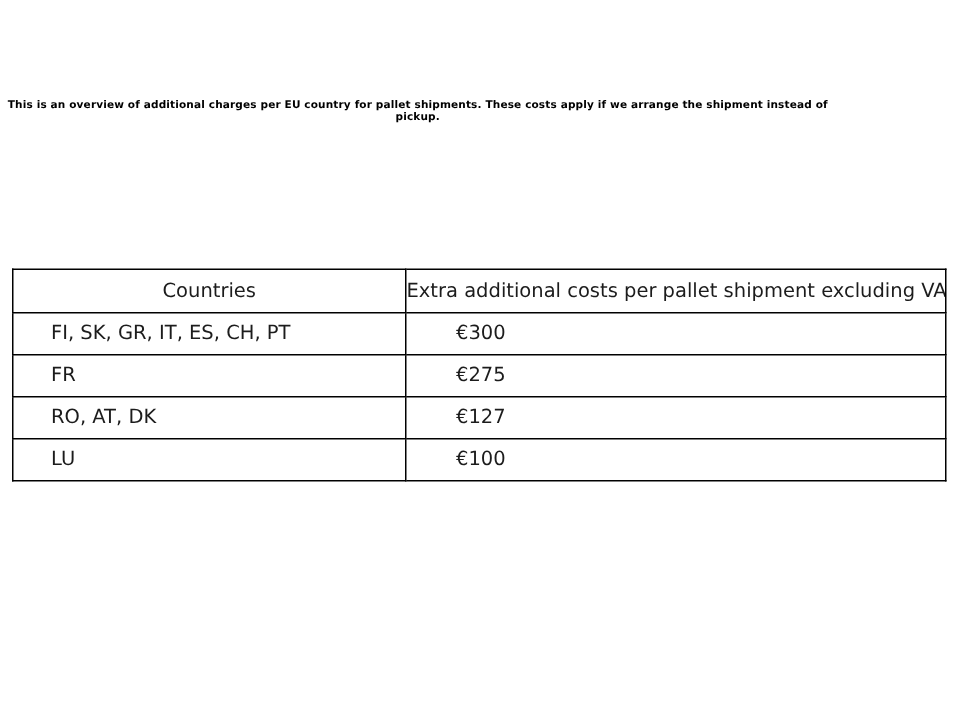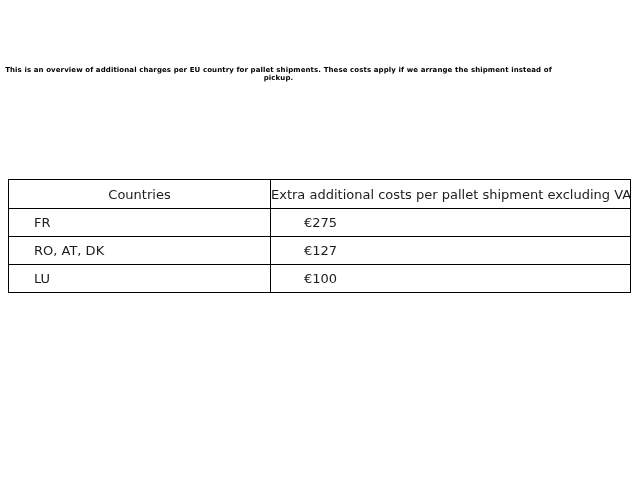--- a/index.html
+++ b/index.html
@@ -59,20 +59,24 @@
     <col class="c2">
   </colgroup>
   <thead>
     <tr>
       <th>Countries</th>
       <th>Extra additional costs per pallet shipment excluding VAT</th>
     </tr>
   </thead>
   <tbody id="table-body">
       <tr>
+        <td class="col-countries">FI, SK, GR, IT, ES, CH, PT</td>
+        <td class="col-cost">€300</td>
+      </tr>
+      <tr>
         <td class="col-countries">FR</td>
         <td class="col-cost">€275</td>
       </tr>
       <tr>
         <td class="col-countries">RO, AT, DK</td>
         <td class="col-cost">€127</td>
       </tr>
       <tr>
         <td class="col-countries">LU</td>
         <td class="col-cost">€100</td>

